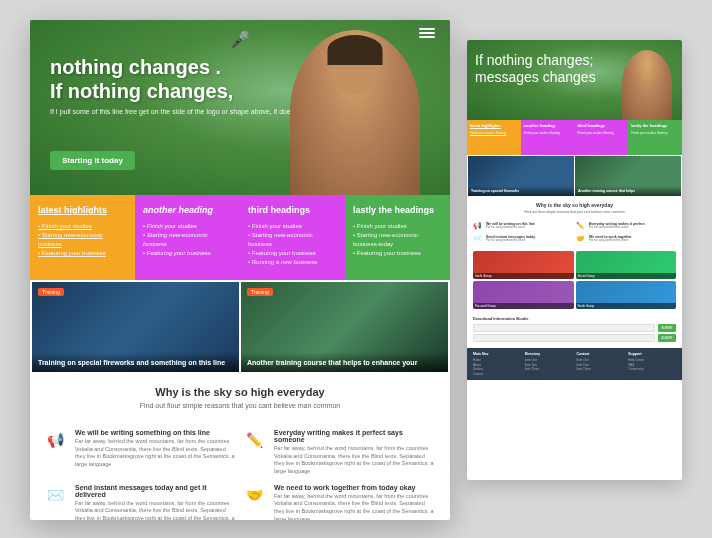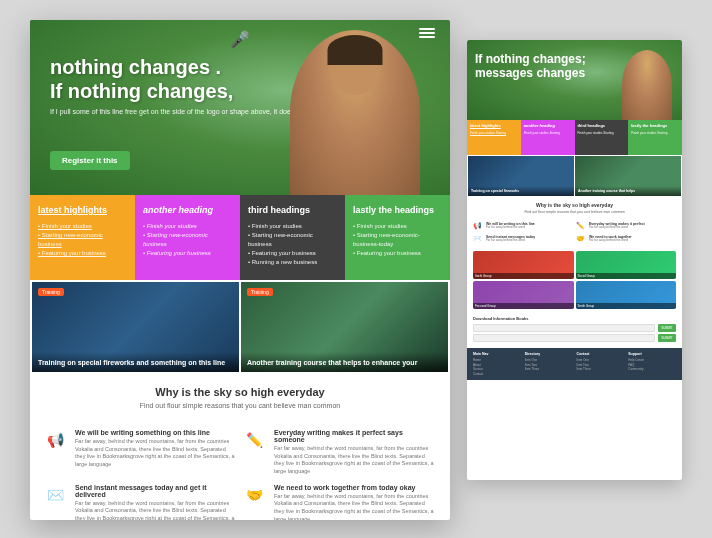--- a/index.html
+++ b/index.html
@@ -174,21 +174,21 @@
     }
 
     .card-item p {
       font-size: 6px;
       opacity: 0.9;
       line-height: 1.5;
     }
 
     .card-orange { background: #f5a623; text-decoration: underline; }
     .card-purple { background: #d946ef; font-style: italic; }
-    .card-blue { background: #404040; }
+    .card-blue { background: #d946ef; }
     .card-green { background: #4caf50; }
 
     
     .img-cards-row {
       display: flex;
       width: 100%;
       gap: 2px;
       padding: 2px;
     }
 
@@ -295,22 +295,22 @@
     }
 
     .hero-small .hero-text-sm {
       position: absolute;
       left: 8px;
       top: 12px;
       color: #fff;
     }
 
     .hero-small .hero-text-sm h1 {
-      font-size: 12px;
-      font-weight: 700;
+      font-size: 14px;
+      font-weight: 400;
       line-height: 1.2;
     }
 
     .hero-small .hero-person-sm {
       position: absolute;
       right: 10px;
       bottom: 0;
       width: 50px;
       height: 70px;
       background: radial-gradient(ellipse at 50% 20%, #d4a96a 0%, #b8825a 40%, #8a5c3a 100%);
@@ -547,21 +547,21 @@
           <span></span>
           <span></span>
       </div>
 
       <div class="hero-text">
         <h1>nothing changes .</h1>
         <h1>If nothing changes,</h1>
         <p>If I pull some of this line free get on the side of the logo or shape above, it does not look good</p>
       </div>
 
-      <div class="hero-btn">Register it this</div>
+      <div class="hero-btn">Starting it today</div>
 
       <div class="hero-person"></div>
     </div>
 
     <div class="cards-row">
       <div class="card-item card-orange">
         <h3>latest highlights</h3>
         <p>• Finish your studies<br>• Starting new-economic business<br>• Featuring your business</p>
       </div>
       <div class="card-item card-purple">

